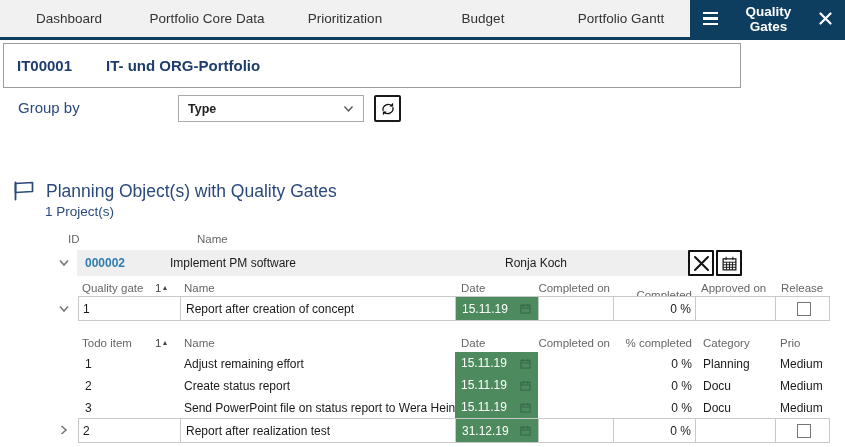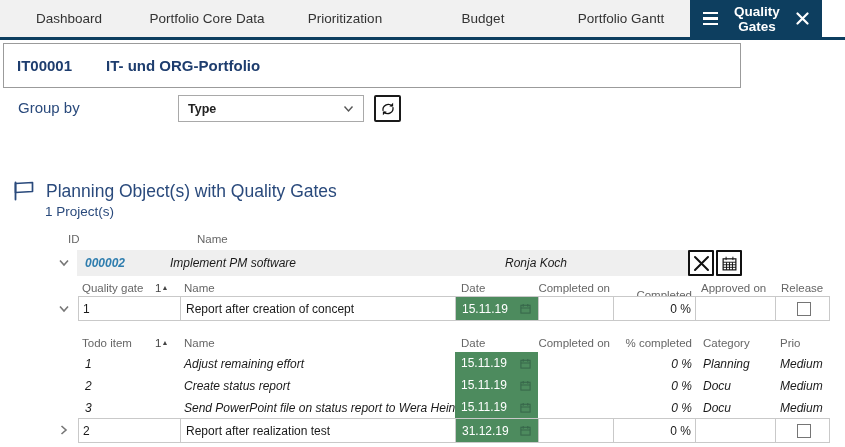--- a/index.html
+++ b/index.html
@@ -4,21 +4,21 @@
 <style>
   * { margin:0; padding:0; box-sizing:border-box; }
   body { font-family:"Liberation Sans", sans-serif; background:#fff; }
   .app { position:relative; width:845px; height:447px; background:#fff; overflow:hidden; }
 
   
   .tabbar { position:absolute; top:0; left:0; width:845px; height:40px; display:flex; }
   .tabs-inactive { width:690px; height:37px; background:#f1f1f1; display:flex; }
   .tab { flex:1; display:flex; align-items:center; justify-content:center;
          font-size:13.5px; color:#333; cursor:pointer; white-space:nowrap; }
-  .tab-active { width:132px; height:37px; background:#0d3e5f; color:#fff;
+  .tab-active { width:155px; height:37px; background:#0d3e5f; color:#fff;
                 display:flex; align-items:center; padding:0 13px; gap:10px;
                 font-size:13.5px; font-weight:600;justify-content:space-between; }
   .tab-active .label { flex:1; text-align:center; }
   .tabbar-underline { position:absolute; top:37px; left:0; width:845px; height:3px; background:#0d3e5f; }
   .burger { display:flex; flex-direction:column; gap:3px; }
   .burger span { display:block; width:15px; height:2.5px; background:#fff; }
 
   
   .header-box { position:absolute; top:43px; left:3px; width:738px; height:45px;
                 border:1px solid #9b9b9b; background:#fff; }
@@ -38,21 +38,21 @@
                  display:flex; align-items:center; justify-content:center; cursor:pointer; }
 
   
   .section-head { position:absolute; left:12px; top:180px; display:flex; align-items:center; gap:10px; }
   .section-head .title { font-size:17.5px; color:#2a4a7c; }
   .projects-count { position:absolute; left:45px; top:204px; font-size:13.5px; color:#2a4a7c; }
 
   
   .hdr { position:absolute; font-size:11.5px; color:#666; white-space:nowrap; }
   .proj-row-bg { position:absolute; left:77px; top:250px; width:611px; height:26px; background:#efefef; }
-  .cell { position:absolute; font-size:12px; color:#1a1a1a; white-space:nowrap;font-style:italic; }
+  .cell { position:absolute; font-size:12px; color:#1a1a1a; white-space:nowrap; }
   .link { color:#2e7dae; font-weight:600; cursor:pointer; }
   .chev { position:absolute; width:12px; height:12px; cursor:pointer; }
   .icon-btn { position:absolute; width:26px; height:26px; border:2px solid #111; border-radius:1px;
               background:#fff; display:flex; align-items:center; justify-content:center; cursor:pointer; }
 
   
   .qg-row { position:absolute; left:78px; width:752px; height:25px; border:1px solid #c9c9c9; background:#fff; }
   .qg-row .c { position:absolute; top:0; height:100%; border-right:1px solid #c9c9c9;
                font-size:12px; color:#1a1a1a; display:flex; align-items:center; white-space:nowrap; overflow:hidden; }
   .qg-row .c:last-child { border-right:none; }

